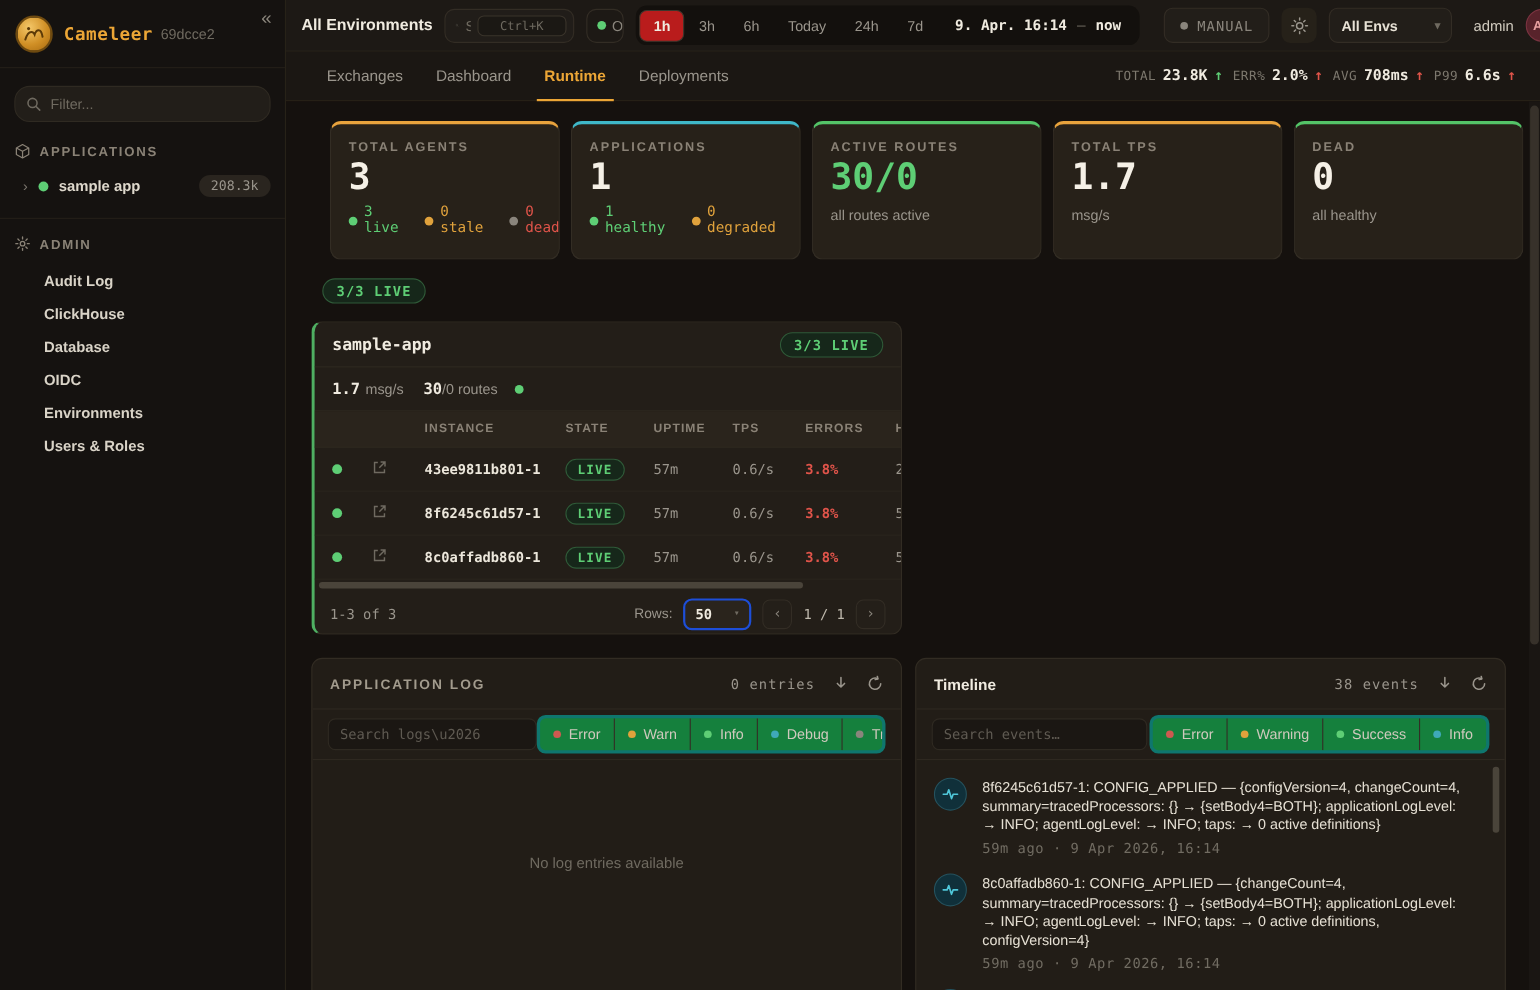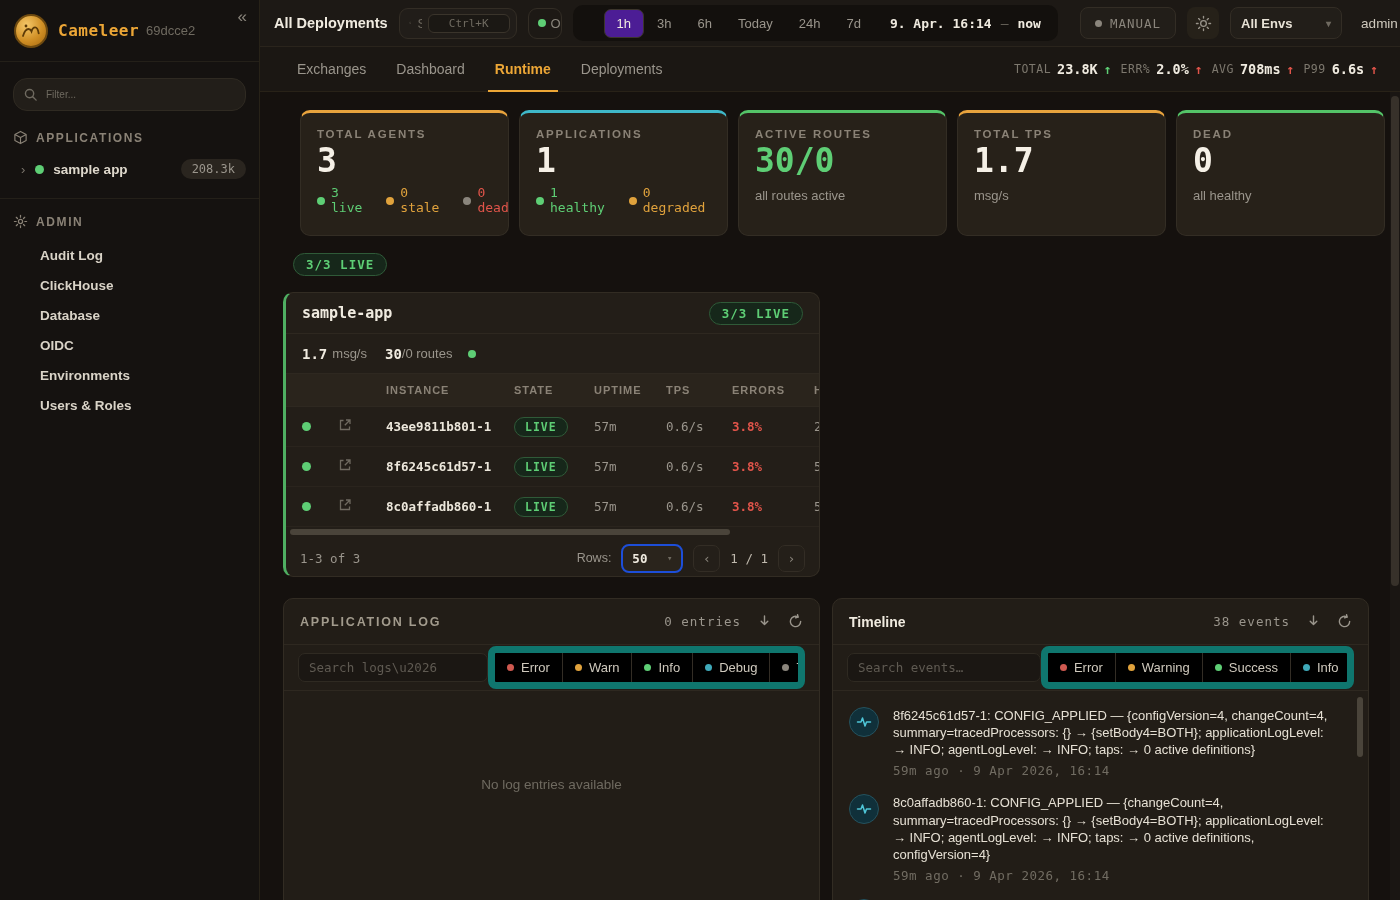--- a/index.html
+++ b/index.html
@@ -9,21 +9,21 @@
 
   
   .sidebar { position:absolute; left:0; top:0; width:260px; height:900px; background:#151210; border-right:1px solid #272218; display:flex; flex-direction:column; z-index:5; }
   .side-header { height:62px; flex:none; display:flex; align-items:center; padding:0 14px; border-bottom:1px solid #242019; position:relative; }
   .logo { width:34px; height:34px; flex:none; border-radius:50%; background:radial-gradient(circle at 35% 30%, #f4c768, #d08f25 55%, #a5680f 100%); border:2px solid #6e4a10; display:flex; align-items:center; justify-content:center; }
   .brand { color:#eca636; font-family:"DejaVu Sans Mono",monospace; font-weight:bold; font-size:16px; margin-left:10px; letter-spacing:0.5px; }
   .ver { color:#6f6a60; font-size:13px; margin-left:7px; }
   .collapse-btn { position:absolute; right:12px; top:8px; color:#8a857c; font-size:17px; cursor:pointer; line-height:1; }
   .filter-wrap { margin:16px 13px 4px; position:relative; }
   .filter-wrap svg { position:absolute; left:10px; top:9px; }
-  .filter-input { width:100%; height:33px; background:#221e19; border:1px solid #2f2a22; border-radius:14px; color:#cfc9bd; padding:0 10px 0 32px; font-size:10px; outline:none; }
+  .filter-input { width:100%; height:33px; background:#221e19; border:1px solid #2f2a22; border-radius:14px; color:#cfc9bd; padding:0 10px 0 32px; font-size:13px; outline:none; }
   .filter-input::placeholder { color:#6f6a60; }
   .side-section-head { display:flex; align-items:center; gap:8px; padding:15px 13px 7px; color:#8a8276; font-size:12px; font-weight:bold; letter-spacing:1.6px; }
   .app-row { display:flex; align-items:center; height:34px; padding:0 13px 0 21px; cursor:pointer; }
   .app-row .chev { color:#7a756c; font-size:13px; margin-right:10px; }
   .dot { border-radius:50%; display:inline-block; flex:none; }
   .dot-g { background:#5ece75; } .dot-o { background:#e0a23c; } .dot-gr { background:#8a857c; }
   .dot-r { background:#cf5950; } .dot-t { background:#3fa9b9; }
   .app-row .dot { width:9px; height:9px; margin-right:9px; }
   .app-row .lbl { color:#ded8cc; font-size:13.5px; font-weight:bold; }
   .count-badge { margin-left:auto; background:#2a251f; border-radius:11px; padding:3px 11px; font-family:"DejaVu Sans Mono",monospace; font-size:12px; color:#9a958c; }
@@ -35,21 +35,21 @@
   
   .topbar { position:absolute; left:260px; top:0; width:1140px; height:47px; background:#1d1915; border-bottom:1px solid #2a241c; display:flex; align-items:center; padding:0 14px; gap:11px; z-index:4; }
   .tb-title { font-weight:bold; font-size:14.5px; color:#f0ebe0; white-space:nowrap; }
   .searchbox { width:118px; height:31px; flex:none; border:1px solid #332d25; background:#211d19; border-radius:9px; display:flex; align-items:center; padding:0 6px 0 9px; gap:6px; color:#6f6a60; cursor:text; }
   .searchbox .sb-ph { font-size:13px; overflow:hidden; white-space:nowrap; }
   .kbd { border:1px solid #3a342b; border-radius:6px; padding:2px 20px; font-family:"DejaVu Sans Mono",monospace; font-size:11px; color:#6f6a60; background:#1b1814; white-space:nowrap;text-align:center; }
   .online-box { width:34px; height:31px; flex:none; border:1px solid #332d25; border-radius:9px; display:flex; align-items:center; gap:5px; padding-left:9px; overflow:hidden; color:#8a857c; font-size:13px; }
   .online-box .dot { width:8px; height:8px; }
   .time-pill { height:36px; background:#13100d; border-radius:10px; display:flex; align-items:center; padding:3px; }
   .time-btn { padding:6px 12px; color:#9a958c; font-size:13px; border-radius:7px; border:1px solid transparent; cursor:pointer; white-space:nowrap; }
-  .time-btn.active { background:#4c1d95; border-color:#3c362c; color:#f0ebe0; font-weight:normal;margin-left:28px; }
+  .time-btn.active { background:#b91c1c; border-color:#3c362c; color:#f0ebe0; font-weight:bold; }
   .range { display:flex; gap:9px; padding:0 14px 0 16px; font-family:"DejaVu Sans Mono",monospace; font-size:13px; align-items:center; }
   .range .rv { color:#f0ebe0; font-weight:bold; white-space:nowrap; }
   .range .sep { color:#6f6a60; }
   .tb-spacer { flex:1; }
   .manual-btn { height:32px; border:1px solid #332d25; border-radius:8px; background:#221e19; color:#8a857c; font-family:"DejaVu Sans Mono",monospace; font-size:12.5px; letter-spacing:1px; display:flex; align-items:center; gap:8px; padding:0 14px; cursor:pointer; white-space:nowrap; }
   .manual-btn .dot { width:7px; height:7px; }
   .icon-btn { width:32px; height:32px; flex:none; border-radius:8px; background:#262119; display:flex; align-items:center; justify-content:center; cursor:pointer; }
   .env-select { height:32px; min-width:112px; border:1px solid #332d25; background:#221e19; border-radius:8px; display:flex; align-items:center; justify-content:space-between; padding:0 10px; font-size:13px; font-weight:bold; color:#e8e2d6; cursor:pointer; margin-right:8px; }
   .env-select .caret { color:#6f6a60; font-size:10px; margin-left:18px; }
   .admin-label { color:#cfc9bd; font-size:13.5px; }
@@ -125,21 +125,21 @@
   .log-panel { left:23px; }
   .timeline-panel { left:572px; }
   .panel-head { height:46px; display:flex; align-items:center; padding:0 16px; border-bottom:1px solid #2e2820; gap:16px; }
   .ph-title-upper { color:#a29b8d; font-size:12.5px; font-weight:bold; letter-spacing:1.8px; }
   .ph-title { color:#f0ebe0; font-size:14px; font-weight:bold; }
   .ph-count { margin-left:auto; font-family:"DejaVu Sans Mono",monospace; font-size:12.5px; color:#9a958c; letter-spacing:1px; }
   .ph-icon { color:#9a958c; cursor:pointer; display:flex; }
   .panel-toolbar { height:46px; display:flex; align-items:center; padding:0 14px; border-bottom:1px solid #2e2820; }
   .pt-search { width:196px; height:29px; background:#1b1713; border:1px solid #2f2a22; border-radius:7px; color:#cfc9bd; padding:0 10px; font-size:12.5px; font-family:"DejaVu Sans Mono",monospace; outline:none; }
   .pt-search::placeholder { color:#5f5a52; }
-  .chip-group { margin-left:auto; display:flex; border:7px solid #0f766e; border-radius:8px; overflow:hidden; background:#000000; }
+  .chip-group { margin-left:auto; display:flex; border:3px solid #0f766e; border-radius:8px; overflow:hidden; background:#15803d; }
   .chip { display:flex; align-items:center; gap:7px; padding:7px 12px; font-size:13px; color:#cfc9bd; border-left:1px solid #332d25; cursor:pointer; white-space:nowrap; }
   .chip:first-child { border-left:none; }
   .chip .dot { width:7px; height:7px; }
   .log-empty { text-align:center; color:#6f6a60; font-size:13.5px; margin-top:86px; }
   .events { padding:16px 14px 0 16px; position:relative; }
   .event { display:flex; gap:14px; margin-bottom:16px; }
   .ev-icon { flex:none; width:30px; height:30px; border-radius:50%; background:#10303a; border:1px solid #25525e; display:flex; align-items:center; justify-content:center; }
   .ev-text { color:#e6e0d4; font-size:13px; line-height:1.32; width:444px; }
   .ev-time { font-family:"DejaVu Sans Mono",monospace; color:#716c62; font-size:12.5px; margin-top:5px; letter-spacing:0.5px; }
   .tl-scroll { position:absolute; right:5px; top:98px; width:6px; height:60px; background:#4a443a; border-radius:3px; cursor:pointer; }
@@ -212,21 +212,21 @@
       <div class="admin-item">ClickHouse</div>
       <div class="admin-item">Database</div>
       <div class="admin-item">OIDC</div>
       <div class="admin-item">Environments</div>
       <div class="admin-item">Users &amp; Roles</div>
     </nav>
 
   </aside>
 
   <header class="topbar">
-    <span class="tb-title">All Deployments</span>
+    <span class="tb-title">All Environments</span>
 
     <div class="searchbox">
       <svg width="14" height="14" viewBox="0 0 16 16">
           <circle cx="7" cy="7" r="4.4" fill="none" stroke="#6f6a60" stroke-width="1.5"></circle>
           <line x1="10.4" y1="10.4" x2="14" y2="14" stroke="#6f6a60" stroke-width="1.5" stroke-linecap="round"></line>
         </svg>
       <span class="sb-ph">S…</span>
       <span class="kbd">Ctrl+K</span>
     </div>
 

